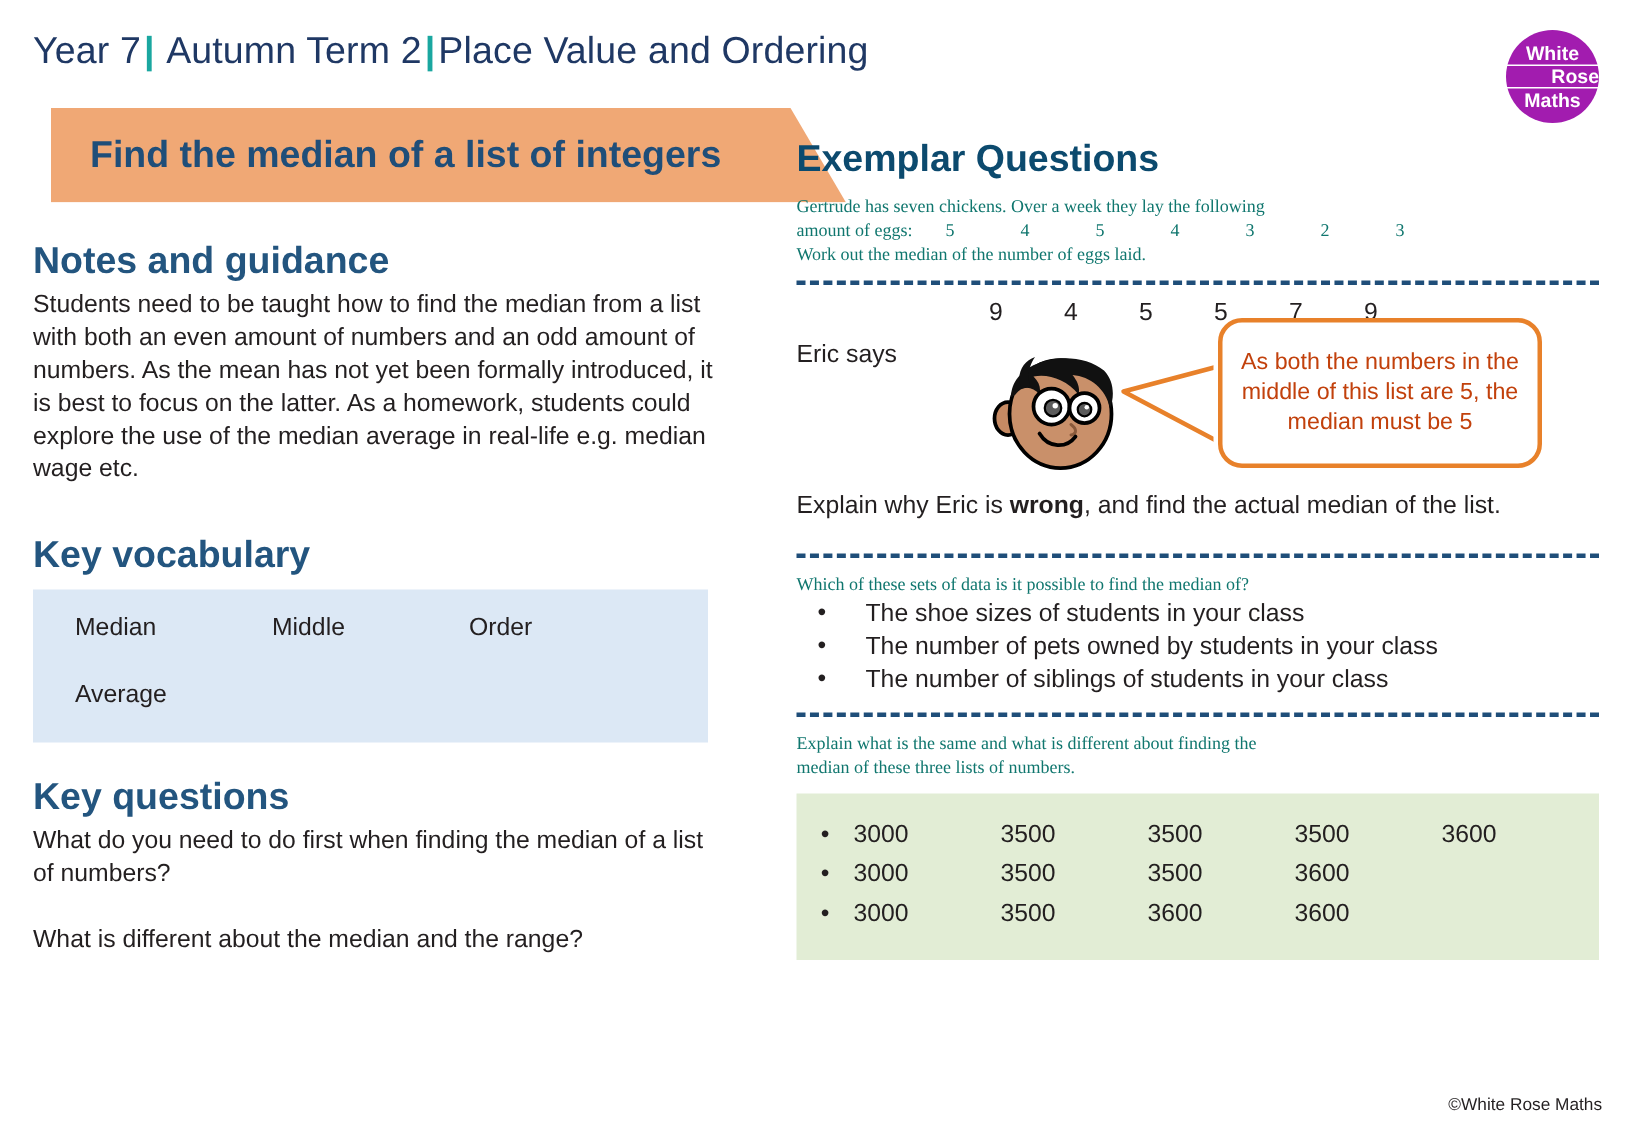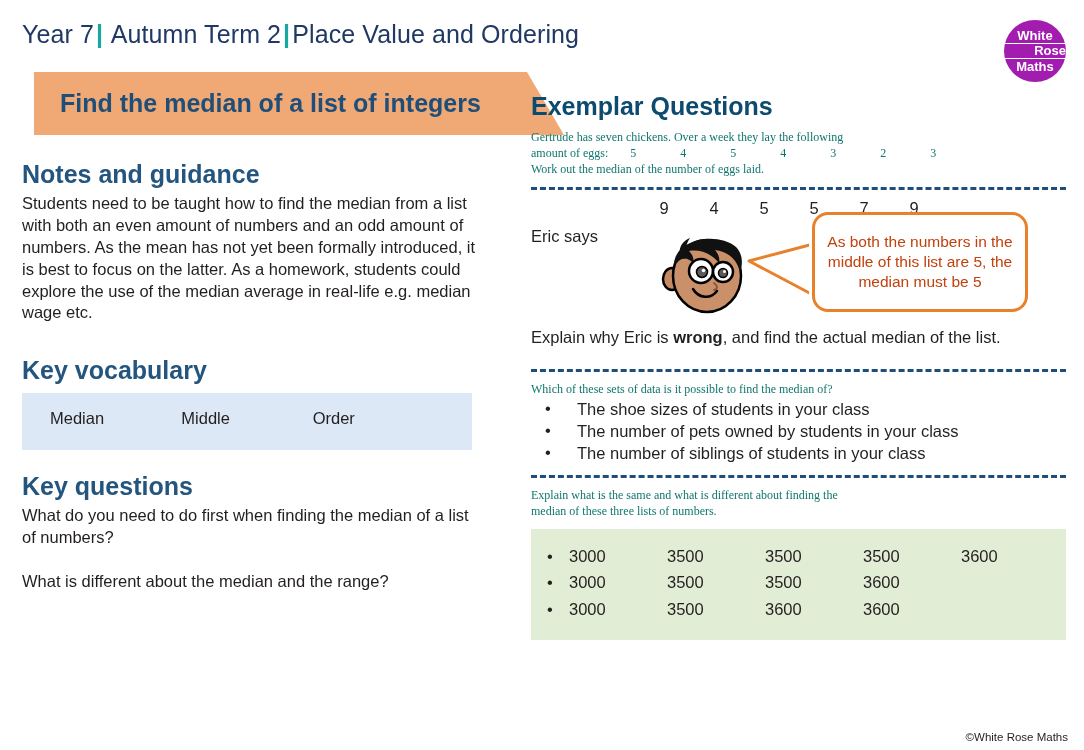--- a/index.html
+++ b/index.html
@@ -295,20 +295,25 @@
   <h2 class="section-head">Notes and guidance</h2>
   <p class="body-text">Students need to be taught how to find the median from a list with both an even amount of numbers and an odd amount of numbers.  As the mean has not yet been formally introduced, it is best to focus on the latter.  As a homework, students could explore the use of the median average  in real-life e.g. median wage etc.</p>
 
   <h2 class="section-head" style="margin-top:32px">Key vocabulary</h2>
   <div class="vocab-box">
     <div class="vocab-row">
       <div class="vocab-cell">Median</div>
       <div class="vocab-cell">Middle</div>
       <div class="vocab-cell">Order</div>
     </div>
+    <div class="vocab-row">
+      <div class="vocab-cell">Average</div>
+      <div class="vocab-cell"></div>
+      <div class="vocab-cell"></div>
+    </div>
   </div>
 
   <h2 class="section-head kq-head">Key questions</h2>
   <p class="body-text kq-text">What do you need to do first when finding the median of a list of numbers?</p>
   <p class="body-text kq-text second">What is different about the median and the range?</p>
 </div>
 
 <div class="right-col">
 
   <h2 class="exemplar-head">Exemplar Questions</h2>

